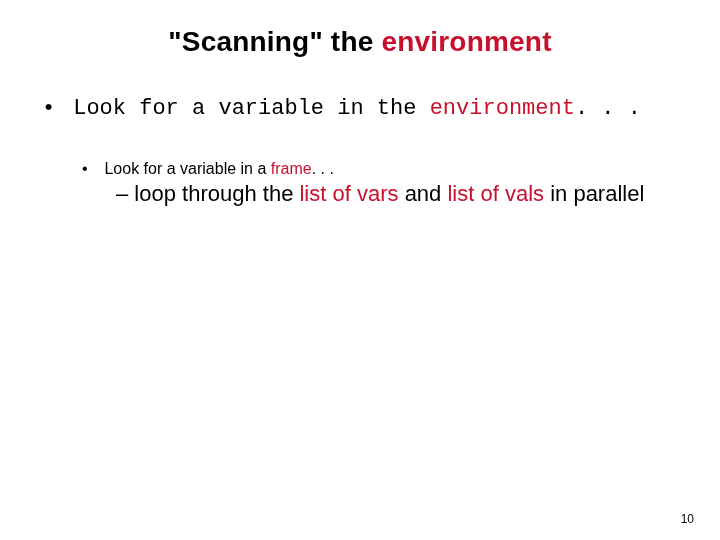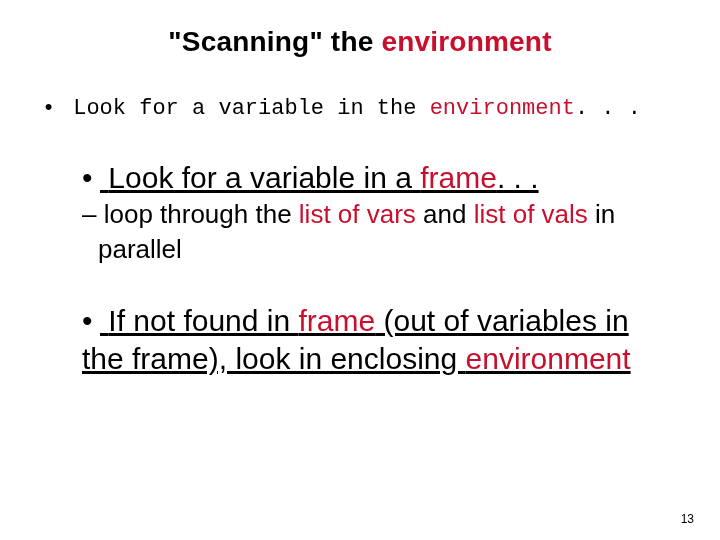--- a/index.html
+++ b/index.html
@@ -30,28 +30,28 @@
     margin: 0 0 38px 0;
     padding-left: 12px;
     font-family: Liberation Mono, monospace;
   }
   .level1 .bullet { display: inline-block; width: 18px; }
   .level2-block {
     margin-left: 52px;
     margin-bottom: 36px;
   }
   .level2 {
-    font-size: 30px;
+    font-size: 16px;
     line-height: 1.28;
-    text-decoration: underline;
   }
   .level2 .bullet { display: inline-block; width: 18px; }
   .level3 {
-    font-size: 26px;
+    font-size: 22px;
     line-height: 1.32;
+    margin-left: 34px;
     text-indent: -16px;
     padding-left: 16px;
   }
   .page-num {
     position: absolute;
     right: 26px;
     bottom: 14px;
     font-size: 12px;
     color: #000;
   }
@@ -73,21 +73,15 @@
   <div class="level2-block">
     <div class="level2">
       <span class="bullet">•</span>
       <span>Look for a variable in a </span><span class="keyword">frame</span><span>. . .</span>
     </div>
     <div class="level3">
       <span>– loop through the </span><span class="keyword">list of vars</span><span> and </span><span class="keyword">list of vals</span><span> in parallel</span>
     </div>
   </div>
 
-  <div class="level2-block">
-    <div class="level2" style="max-width:560px;">
-      <span class="bullet">•</span>
-      <span>If not found in </span><span class="keyword">frame</span><span> (out of variables in the frame), look in enclosing </span><span class="keyword">environment</span>
-    </div>
-  </div>
 
-  <div class="page-num">13</div>
+  <div class="page-num">10</div>
 </div>
 
 </body></html>

